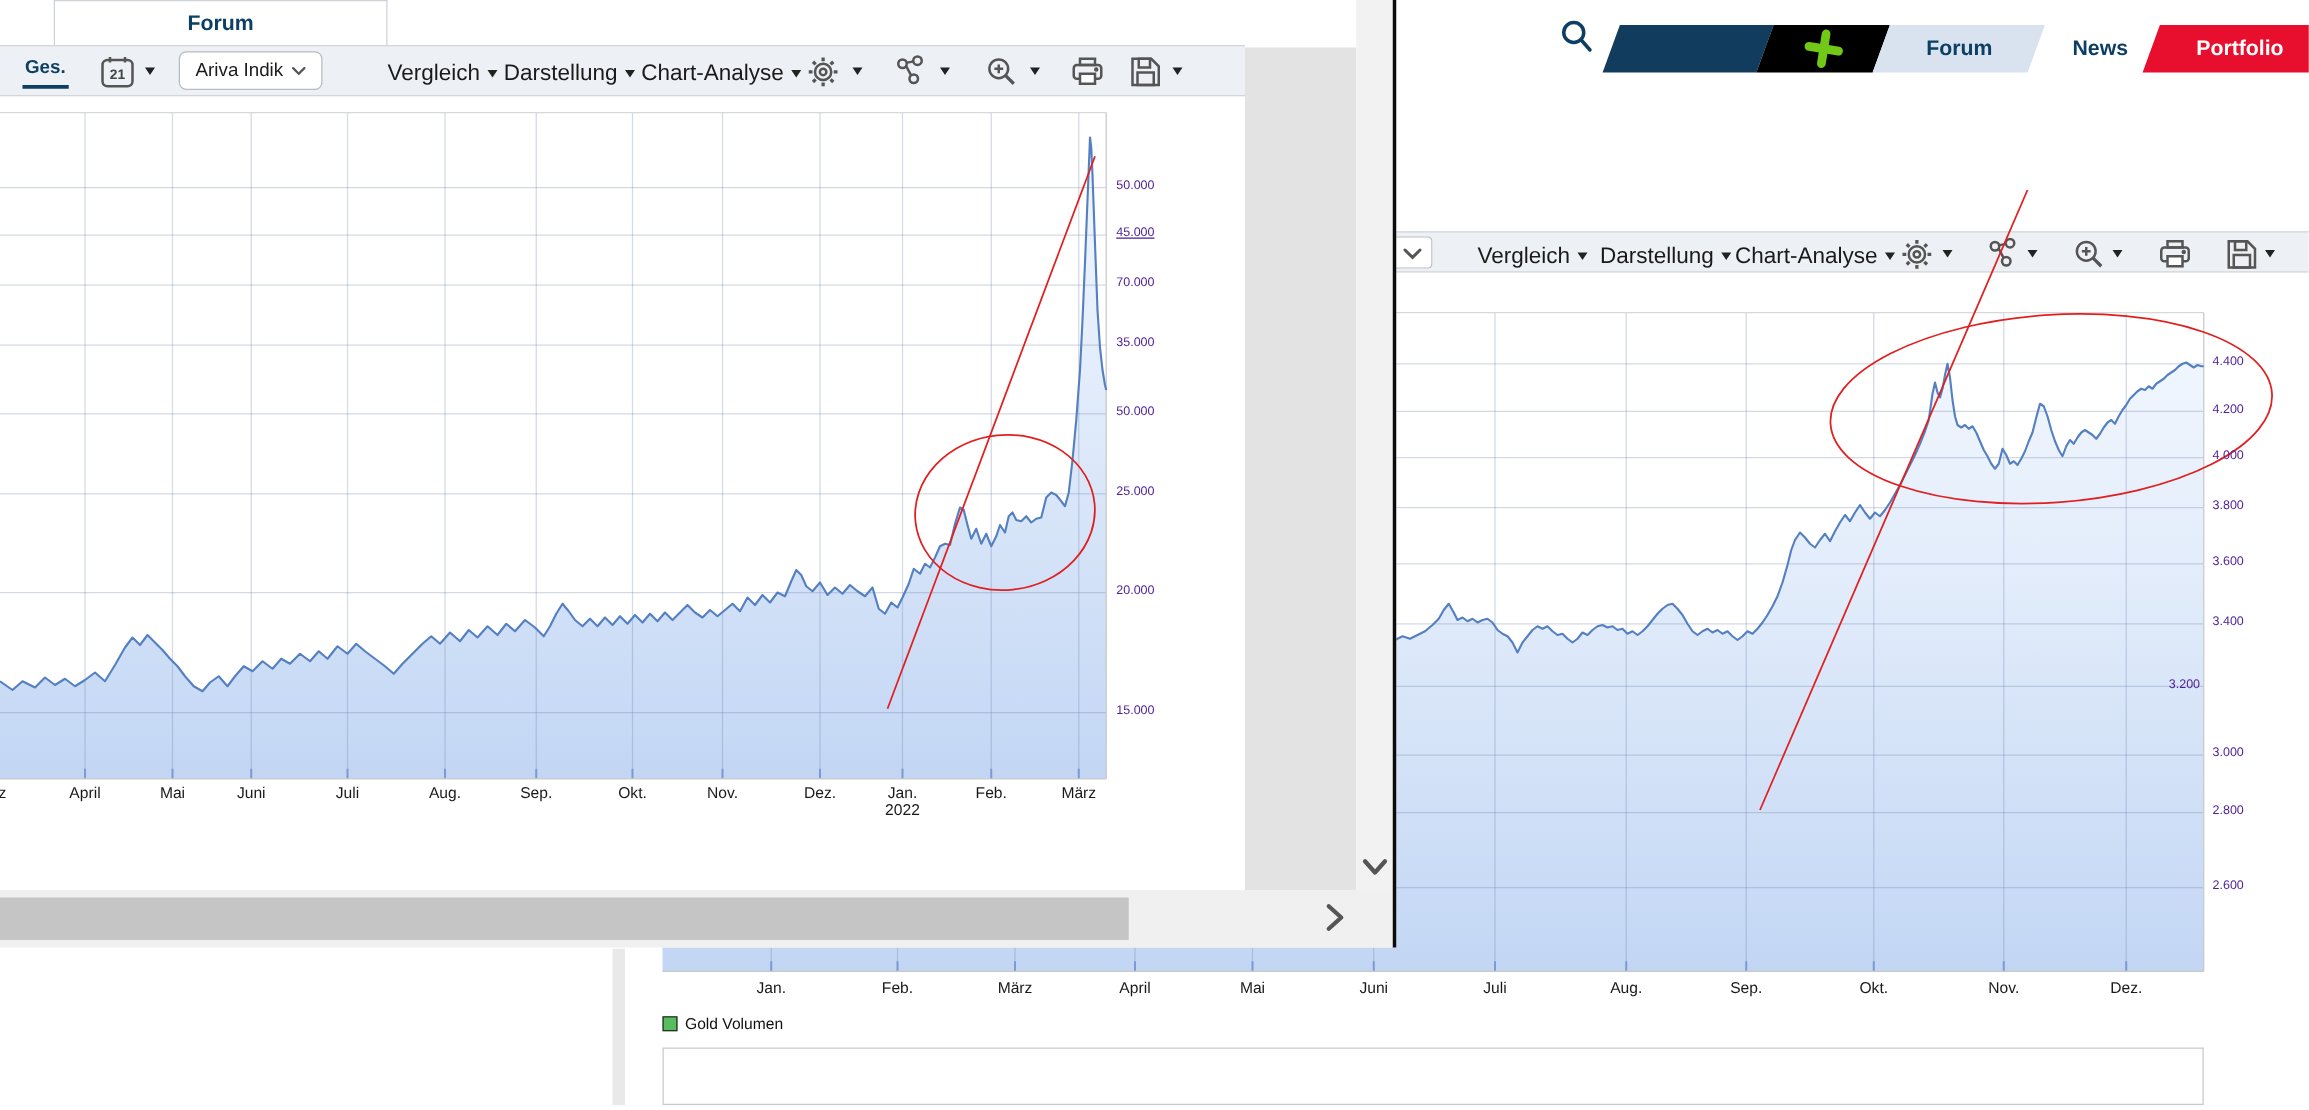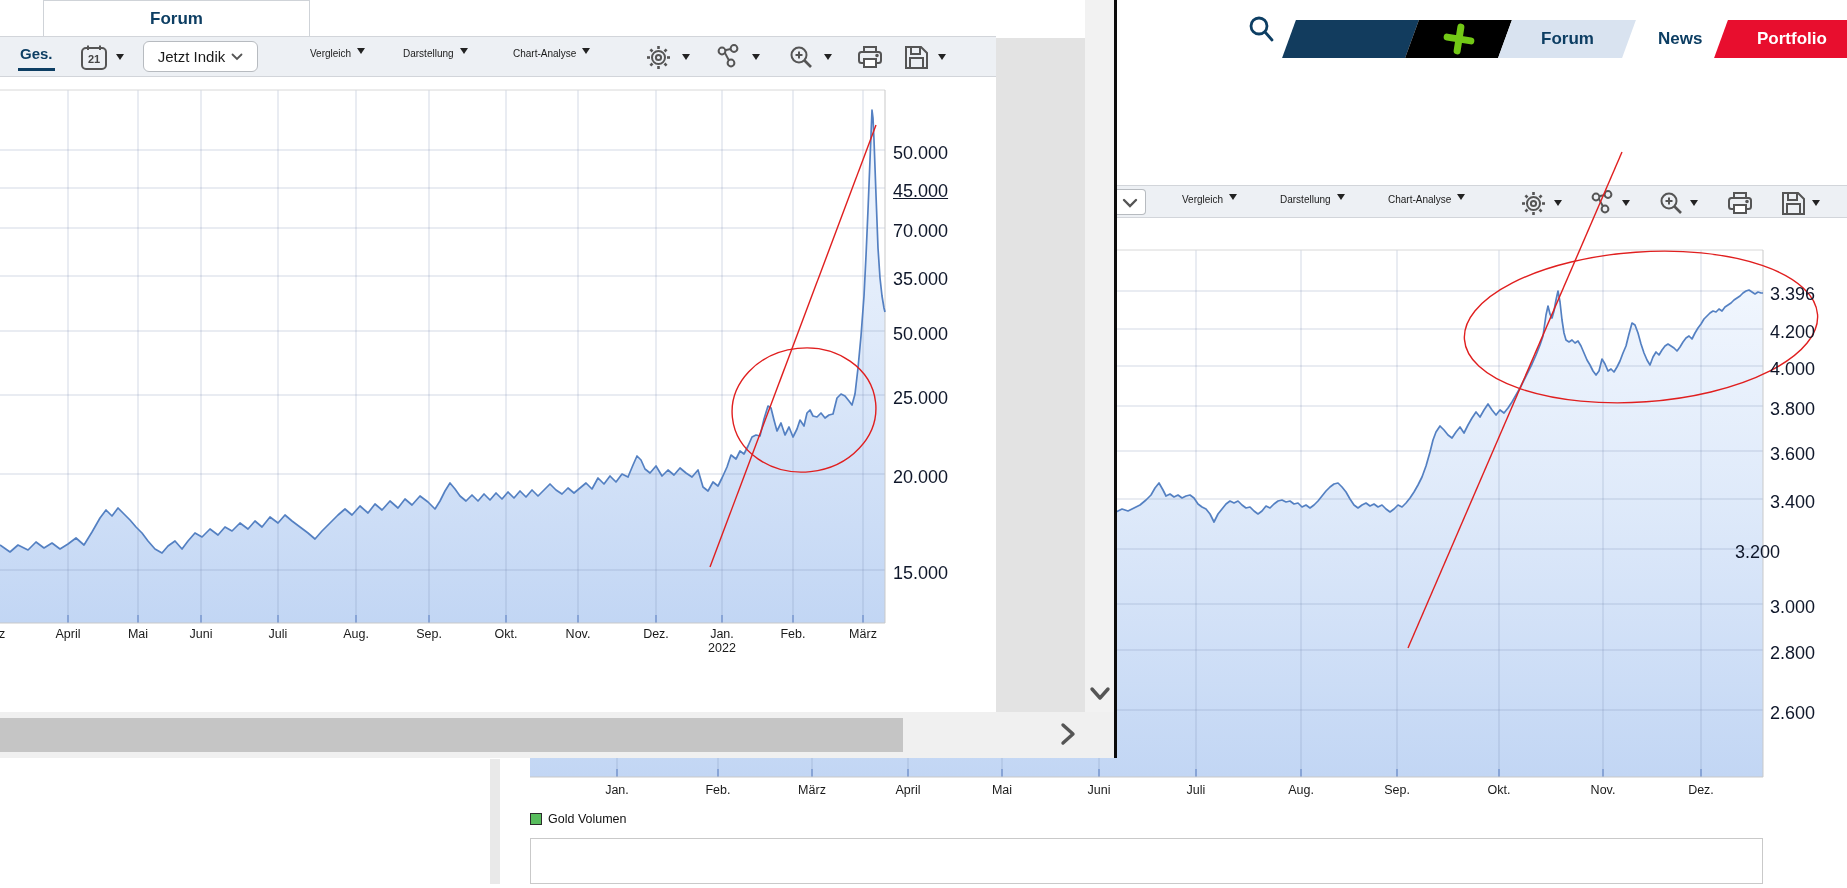--- a/index.html
+++ b/index.html
@@ -7,24 +7,24 @@
        font-family:"Liberation Sans",sans-serif;color:#1a1a1a;}
   .abs{position:absolute;}
   
   #back-window{left:440px;top:0;width:1407px;height:888px;background:#fff;}
   .navtab{position:absolute;top:20px;height:38px;transform:skewX(-20deg);display:flex;align-items:center;justify-content:center;}
   .navtab .untilt{transform:skewX(20deg);font-weight:bold;font-size:17px;white-space:nowrap;}
   #banner{left:676px;top:59px;width:722px;height:29px;background:#000;border-radius:0 9px 9px 0;
           color:#fff;font-size:18px;line-height:29px;padding-left:10px;box-sizing:border-box;white-space:nowrap;}
   .toolbar{background:#edf0f4;border-top:1px solid #d2d5da;border-bottom:1px solid #d2d5da;box-sizing:border-box;}
   #right-toolbar{left:676px;top:185px;width:731px;height:33px;}
-  .menu-item{position:absolute;top:8px;font-size:10px;color:#1a1a1a;display:flex;align-items:flex-start;gap:6px;cursor:pointer;white-space:nowrap;}
+  .menu-item{position:absolute;top:8px;font-size:18px;color:#1a1a1a;display:flex;align-items:center;gap:6px;cursor:pointer;white-space:nowrap;}
   .caret{width:0;height:0;border-left:4.5px solid transparent;border-right:4.5px solid transparent;border-top:6px solid #222;display:inline-block;}
   .tool-ic{position:absolute;top:4px;}
-  .axis-ylabel{position:absolute;font-size:18px;color:#0f172a;white-space:nowrap;}
+  .axis-ylabel{position:absolute;font-size:10px;color:#4c1d95;white-space:nowrap;}
   .axis-xlabel{position:absolute;font-size:12.5px;color:#1a1a1a;text-align:center;width:60px;line-height:14px;}
   #gold-legend{left:90px;top:812px;display:flex;align-items:center;gap:6px;font-size:12.5px;color:#111;}
   #gold-legend .swatch{width:10px;height:10px;background:#58bd5d;border:1px solid #2c2c2c;display:inline-block;}
   #volume-panel{left:90px;top:838px;width:1233px;height:46px;border:1px solid #c9c9c9;background:#fff;box-sizing:border-box;}
   #bw-left-strip{left:50px;top:759px;width:10px;height:125px;background:#e9e9e9;}
   
   #left-window{left:0;top:0;width:1114px;height:758px;background:#fff;border-right:3px solid #0b0b0b;}
   #forum-tab{left:43px;top:0;width:267px;height:36px;background:#fff;border:1px solid #cfd3d8;border-bottom:none;
              box-sizing:border-box;display:flex;align-items:center;justify-content:center;
              font-weight:bold;font-size:17px;color:#0d3e63;}
@@ -204,21 +204,21 @@
       <div class="axis-xlabel" style="left: 532px; top: 783px;">Mai</div>
       <div class="axis-xlabel" style="left: 629px; top: 783px;">Juni</div>
       <div class="axis-xlabel" style="left: 726px; top: 783px;">Juli</div>
       <div class="axis-xlabel" style="left: 831px; top: 783px;">Aug.</div>
       <div class="axis-xlabel" style="left: 927px; top: 783px;">Sep.</div>
       <div class="axis-xlabel" style="left: 1029px; top: 783px;">Okt.</div>
       <div class="axis-xlabel" style="left: 1133px; top: 783px;">Nov.</div>
       <div class="axis-xlabel" style="left: 1231px; top: 783px;">Dez.</div>
     </div>
     <div id="right-ylabels" style="position: absolute; left: 0px; top: 0px;">
-      <div class="axis-ylabel" style="left: 1330px; top: 284px;">3.396</div>
+      <div class="axis-ylabel" style="left: 1330px; top: 284px;">4.400</div>
       <div class="axis-ylabel" style="left: 1330px; top: 322px;">4.200</div>
       <div class="axis-ylabel" style="left: 1330px; top: 359px;">4.000</div>
       <div class="axis-ylabel" style="left: 1330px; top: 399px;">3.800</div>
       <div class="axis-ylabel" style="left: 1330px; top: 444px;">3.600</div>
       <div class="axis-ylabel" style="left: 1330px; top: 492px;">3.400</div>
       <div class="axis-ylabel" style="left: 1295px; top: 542px;">3.200</div>
       <div class="axis-ylabel" style="left: 1330px; top: 597px;">3.000</div>
       <div class="axis-ylabel" style="left: 1330px; top: 643px;">2.800</div>
       <div class="axis-ylabel" style="left: 1330px; top: 703px; text-align: center;">2.600</div>
     </div>
@@ -233,21 +233,21 @@
   <div id="left-toolbar" class="toolbar abs">
     <span id="ges-label">Ges.</span>
     <svg class="abs" style="left:80px;top:7px" width="28" height="27" viewBox="0 0 28 27">
       <rect x="2" y="4" width="24" height="21" rx="4" fill="none" stroke="#555" stroke-width="2"></rect>
       <line x1="8" y1="1.5" x2="8" y2="6" stroke="#555" stroke-width="2"></line>
       <line x1="20" y1="1.5" x2="20" y2="6" stroke="#555" stroke-width="2"></line>
       <text x="14" y="19" text-anchor="middle" font-size="11" font-weight="bold" fill="#444" font-family="Liberation Sans, sans-serif">21</text>
     </svg>
     <span class="caret abs" style="left:116px;top:17px"></span>
     <div id="instrument-btn">
-      <span>Jetzt Indik</span>
+      <span>Ariva Indik</span>
       <svg width="12" height="8" viewBox="0 0 12 8">
         <polyline points="1.5,1.5 6,6 10.5,1.5" fill="none" stroke="#555" stroke-width="1.8" stroke-linecap="round"></polyline>
       </svg>
     </div>
     <div class="menu-item" style="left:310px;top:11px">
       <span>Vergleich</span>
         <span class="caret"></span>
     </div>
     <div class="menu-item" style="left:403px;top:11px">
       <span>Darstellung</span>

